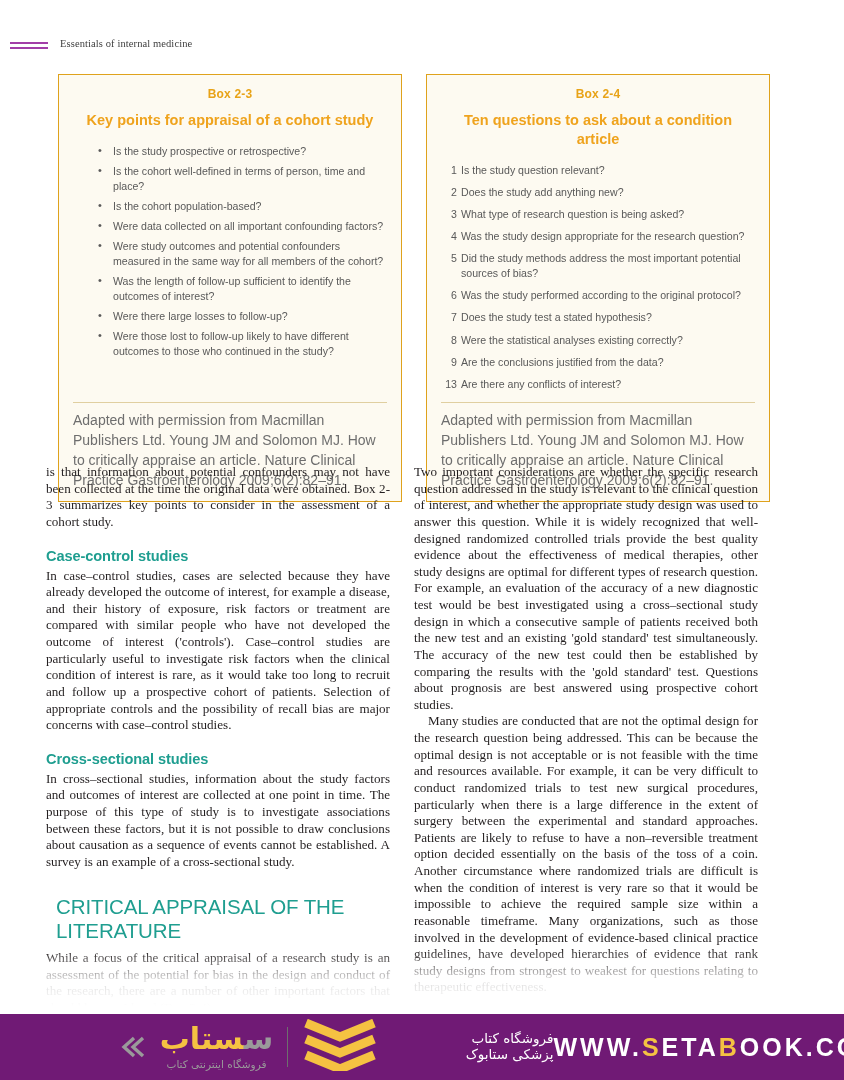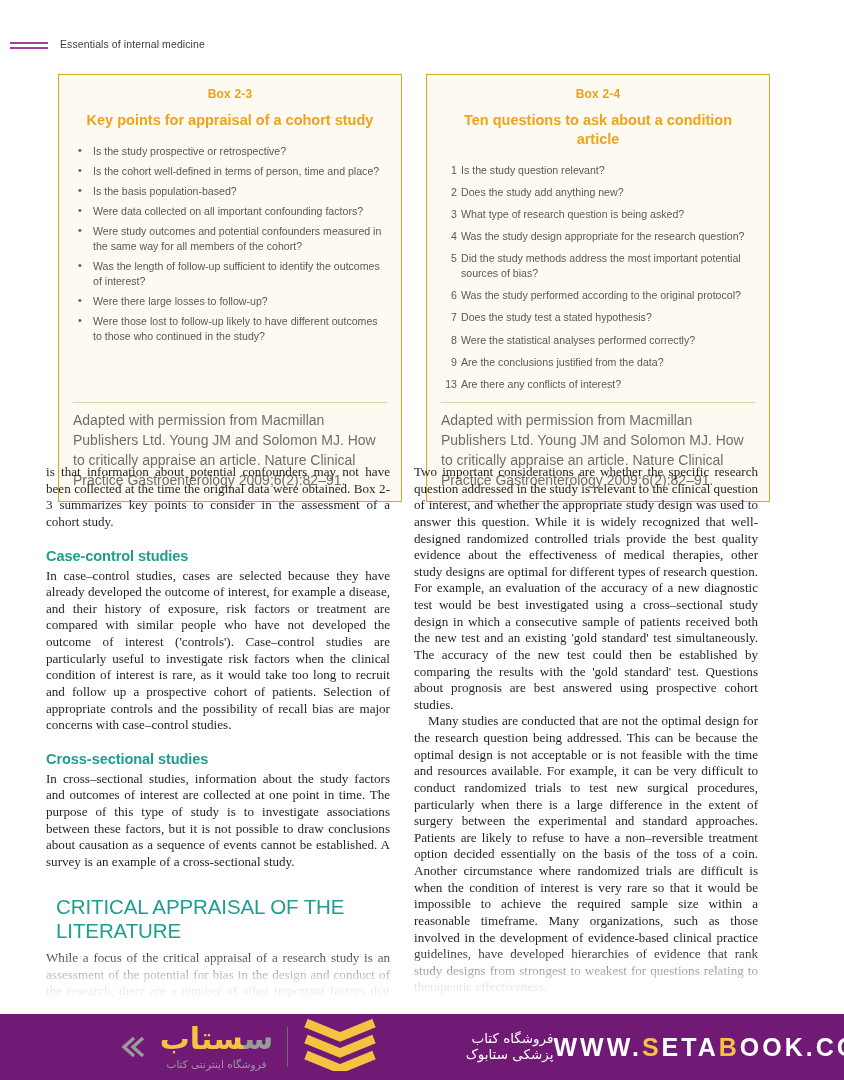--- a/index.html
+++ b/index.html
@@ -32,21 +32,21 @@
   }
   .header-rule {
     height: 2px;
     background: #a23ea8;
     margin-bottom: 3px;
   }
   .header-title {
     position: absolute;
     left: 60px;
     top: 2px;
-    font-family: Liberation Sans, sans-serif;
+    font-family: Liberation Serif, serif;
     font-size: 10.5px;
     letter-spacing: 0.1px;
     color: #3d3d3d;
   }
 
   
   .boxes-row {
     position: absolute;
     top: 74px;
     left: 58px;
@@ -87,20 +87,21 @@
   }
   ul.bullet-list {
     margin: 0;
     padding: 0 0 0 18px;
     list-style: none;
   }
   ul.bullet-list li {
     position: relative;
     margin-bottom: 5px;
     padding-left: 2px;
+    margin-left: 20px;
   }
   ul.bullet-list li::before {
     content: "\2022";
     position: absolute;
     left: -13px;
     top: -1px;
     font-size: 11px;
     color: #595959;
   }
   ol.number-list {
@@ -282,21 +283,21 @@
 
 <div class="boxes-row">
 
   <div class="box box-2-3">
     <div class="box-number">Box 2-3</div>
     <div class="box-title">Key points for appraisal of a cohort study</div>
     <div class="box-body">
       <ul class="bullet-list">
         <li>Is the study prospective or retrospective?</li>
         <li>Is the cohort well-defined in terms of person, time and place?</li>
-        <li>Is the basis population-based?</li>
+        <li>Is the cohort population-based?</li>
         <li>Were data collected on all important confounding factors?</li>
         <li>Were study outcomes and potential confounders measured in the same way for all members of the cohort?</li>
         <li>Was the length of follow-up sufficient to identify the outcomes of interest?</li>
         <li>Were there large losses to follow-up?</li>
         <li>Were those lost to follow-up likely to have different outcomes to those who continued in the study?</li>
       </ul>
     </div>
     <div class="box-footnote-wrap">
       <div class="box-footnote">Adapted with permission from Macmillan Publishers Ltd. Young JM and Solomon MJ. How to critically appraise an article. Nature Clinical Practice Gastroenterology 2009;6(2):82–91.</div>
     </div>
@@ -307,21 +308,21 @@
     <div class="box-title">Ten questions to ask about a condition article</div>
     <div class="box-body">
       <ol class="number-list">
         <li><span class="num">1</span><span>Is the study question relevant?</span></li>
         <li><span class="num">2</span><span>Does the study add anything new?</span></li>
         <li><span class="num">3</span><span>What type of research question is being asked?</span></li>
         <li><span class="num">4</span><span>Was the study design appropriate for the research question?</span></li>
         <li><span class="num">5</span><span>Did the study methods address the most important potential sources of bias?</span></li>
         <li><span class="num">6</span><span>Was the study performed according to the original protocol?</span></li>
         <li><span class="num">7</span><span>Does the study test a stated hypothesis?</span></li>
-        <li><span class="num">8</span><span>Were the statistical analyses performed correctly?</span></li>
+        <li><span class="num">8</span><span>Were the statistical analyses existing correctly?</span></li>
         <li><span class="num">9</span><span>Are the conclusions justified from the data?</span></li>
         <li><span class="num">13</span><span>Are there any conflicts of interest?</span></li>
       </ol>
     </div>
     <div class="box-footnote">Adapted with permission from Macmillan Publishers Ltd. Young JM and Solomon MJ. How to critically appraise an article. Nature Clinical Practice Gastroenterology 2009;6(2):82–91.</div>
   </div>
 </div>
 
 <div class="columns">
 

